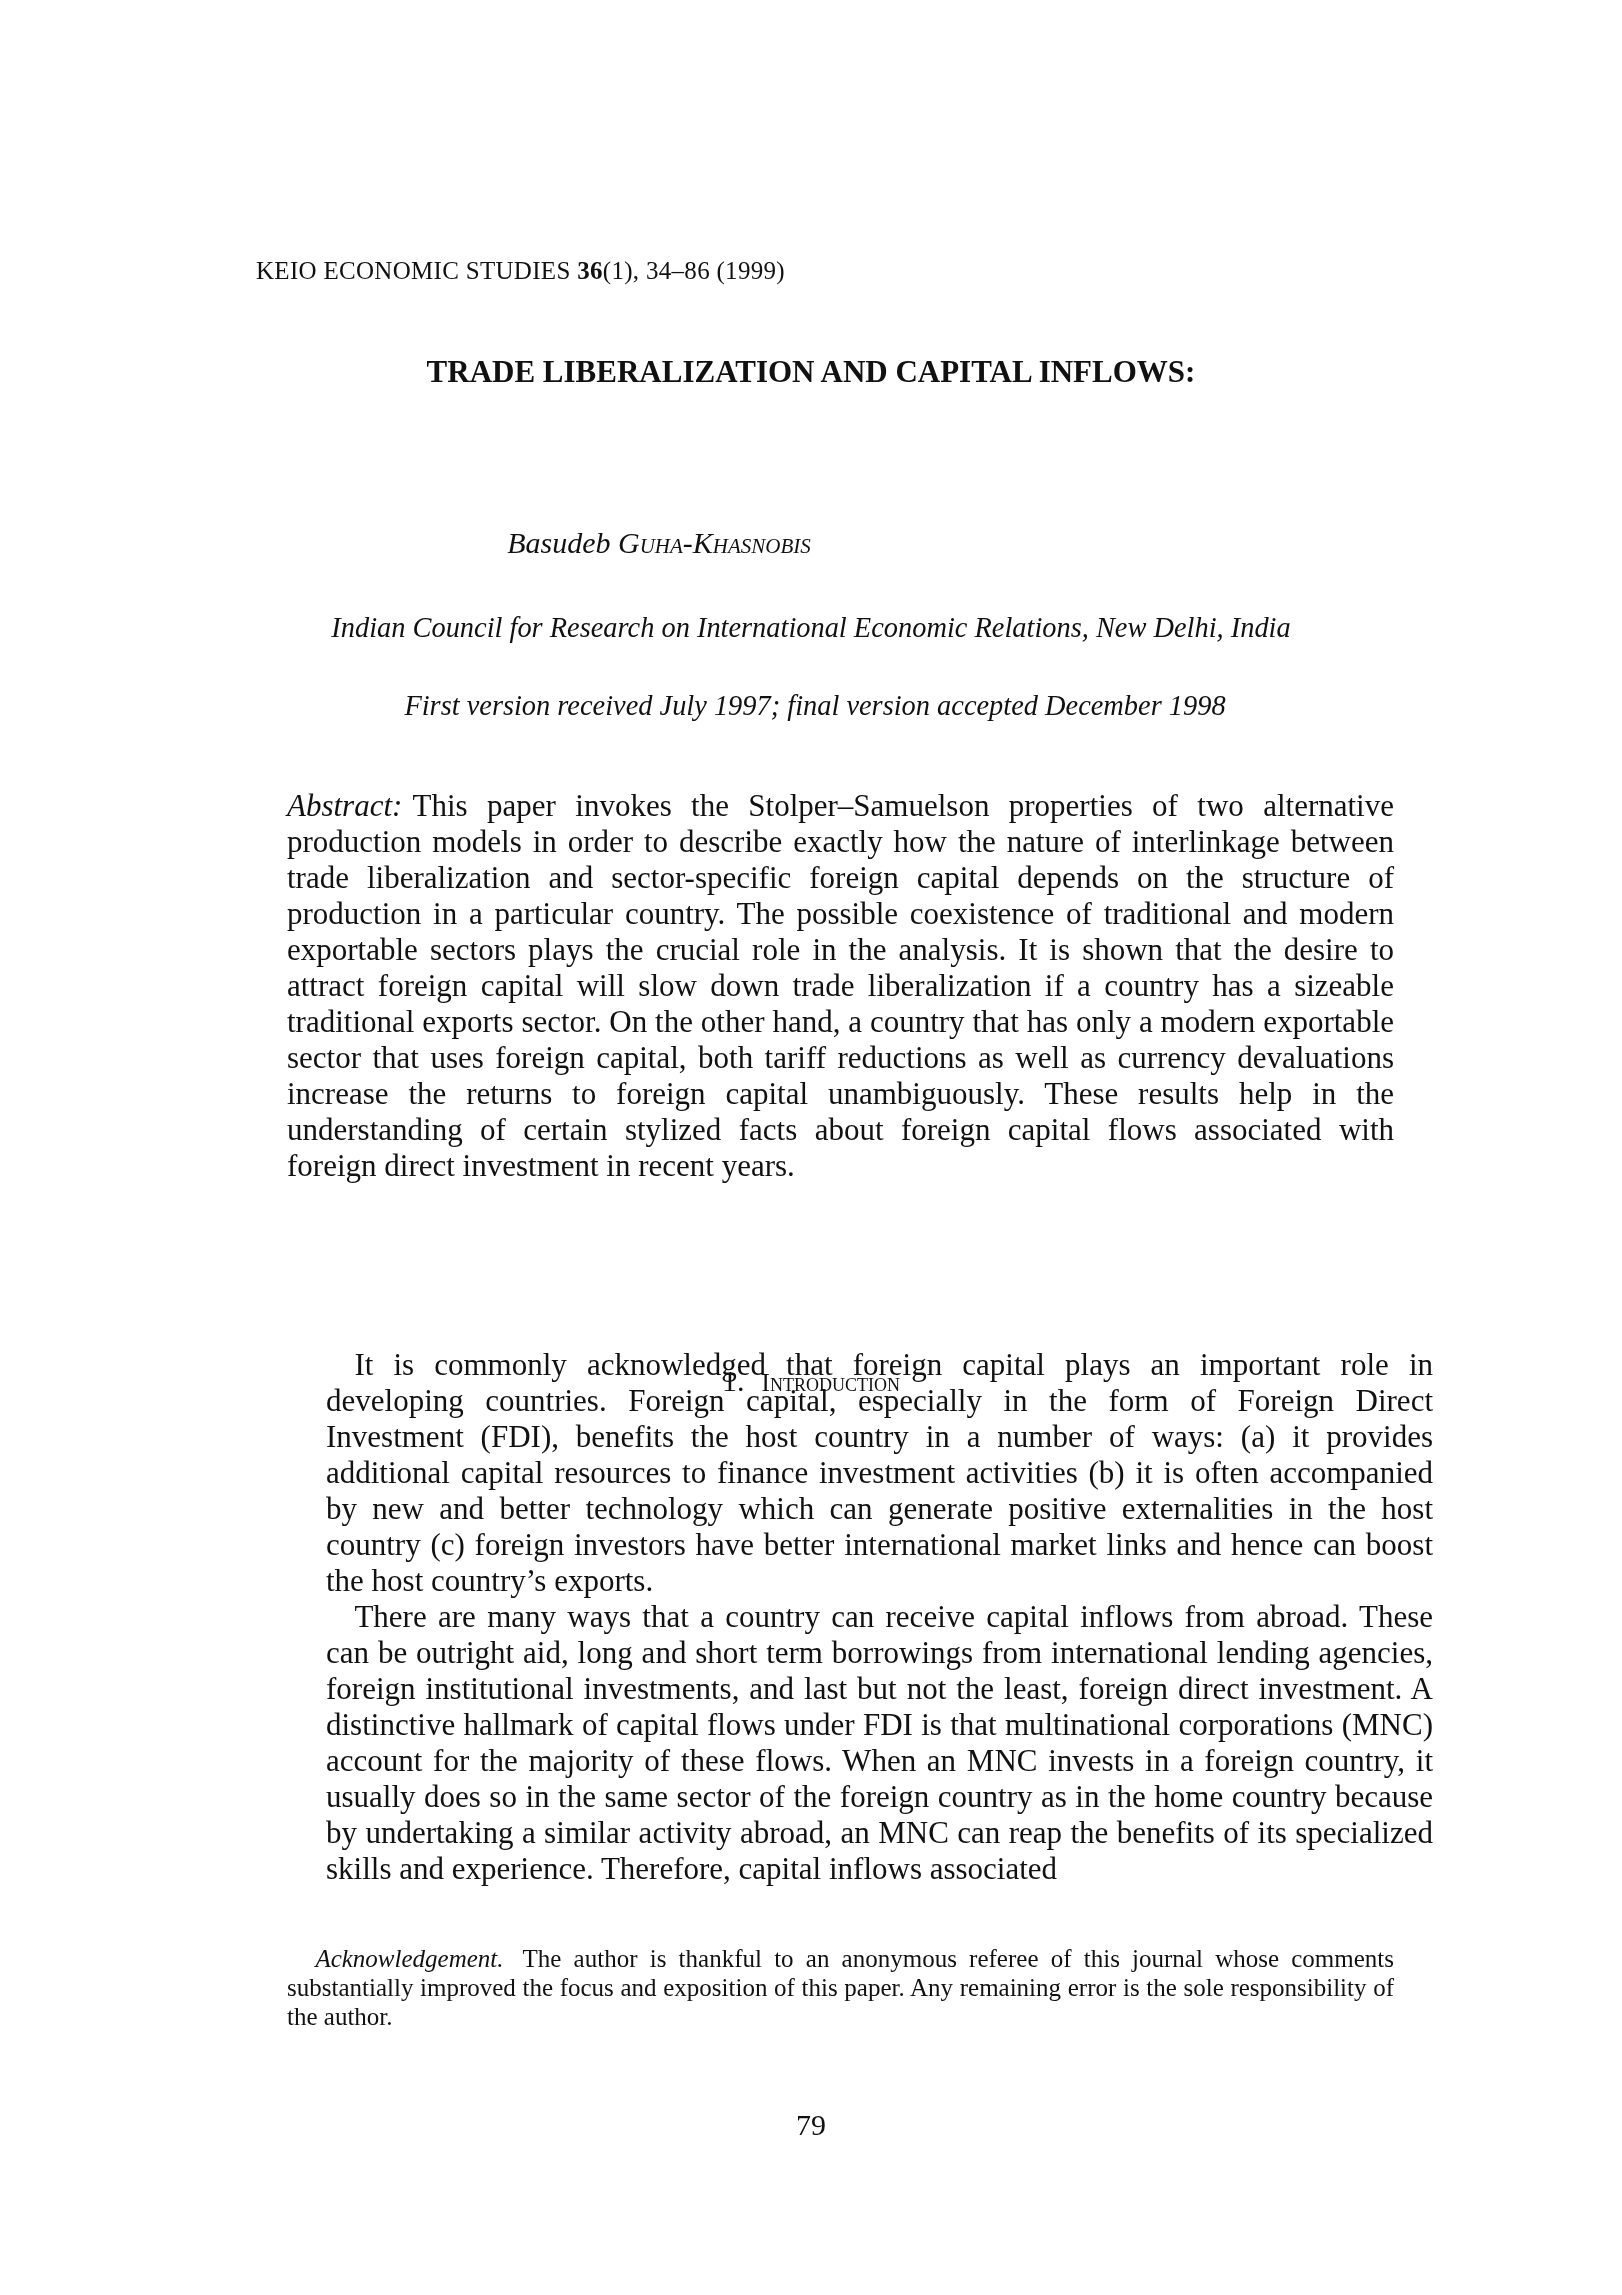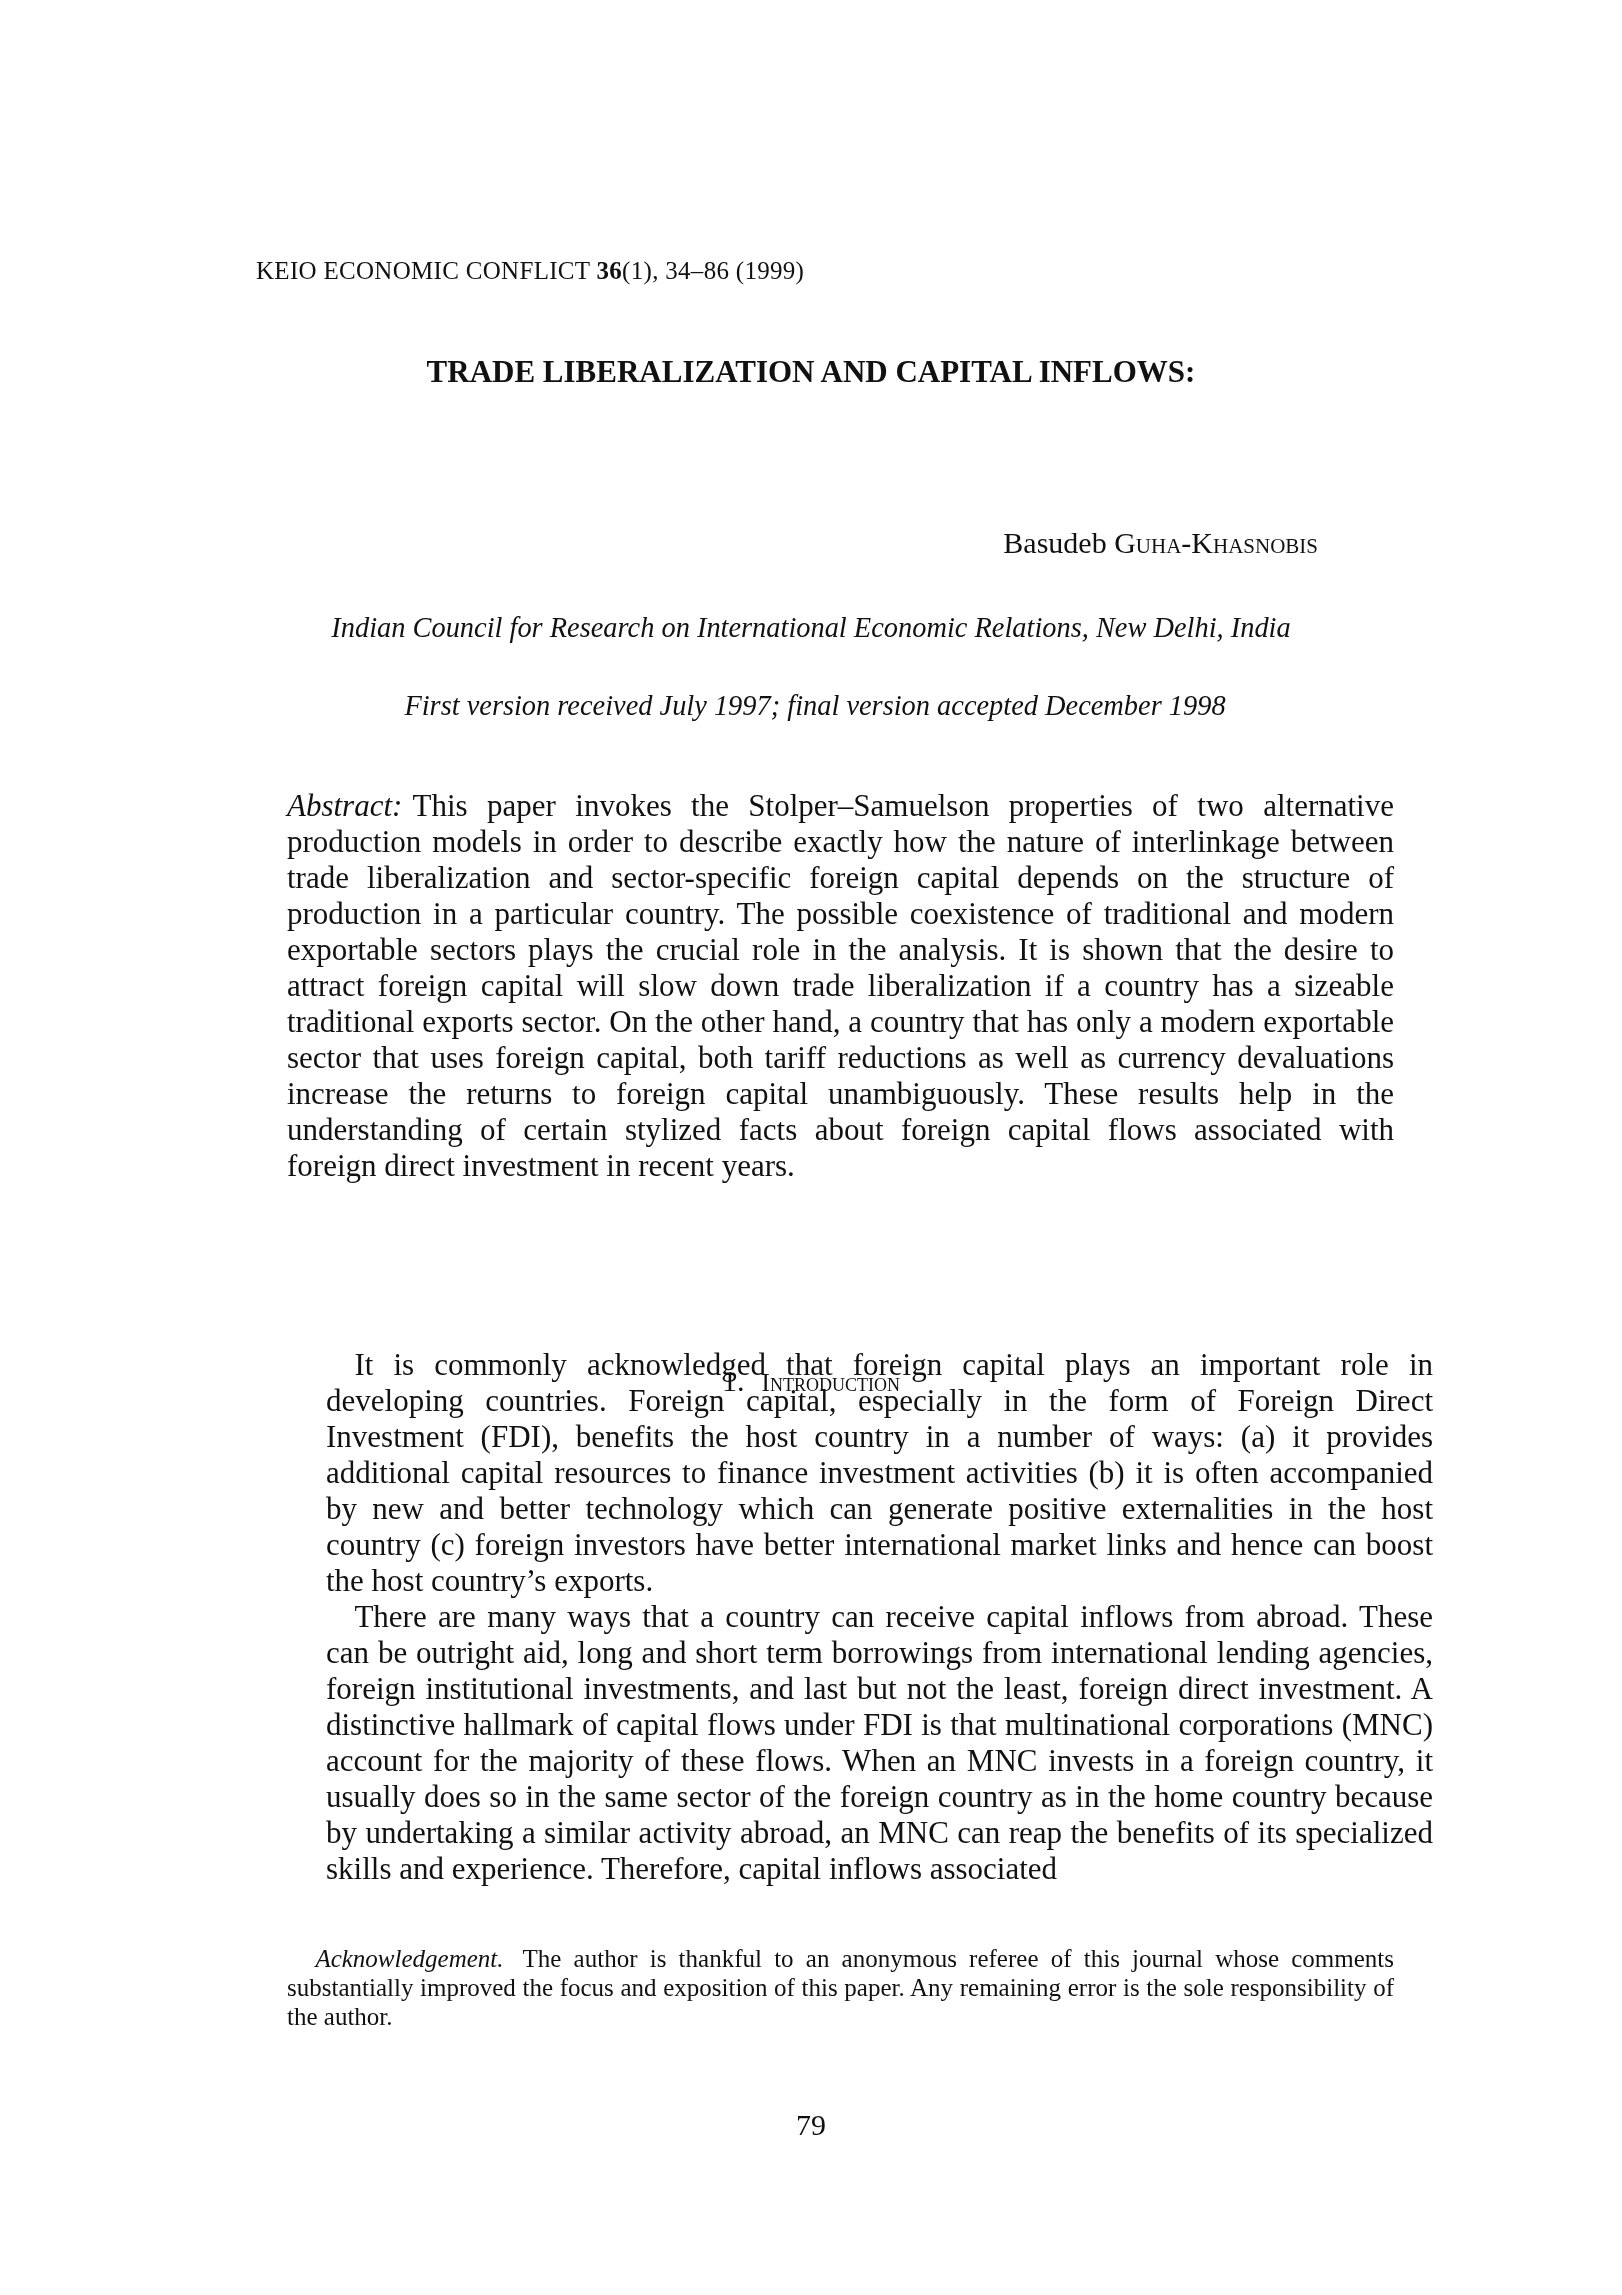--- a/index.html
+++ b/index.html
@@ -2,41 +2,41 @@
 <html style="font-size:9px"><head>
 <meta charset="utf-8">
 <style>
   html, body { margin:0; padding:0; background:#ffffff; }
   body { width:1622px; height:2295px; position:relative; overflow:hidden;
          font-family:"Liberation Serif", "DejaVu Serif", serif; color:#111; }
   .abs { position:absolute; }
   .journal { left:256px; top:257px; font-size:25px; letter-spacing:0.3px; }
   .journal b { font-weight:bold; }
   .title { left:0; width:1622px; text-align:center; font-weight:bold; font-size:31px; line-height:40px; top:352px; }
-  .author { left:0; width:1318px; text-align:right; top:526px; font-size:30px; }
+  .author { left:0; width:1318px; text-align:center; top:526px; font-size:30px;font-style:italic; }
   .sc { font-variant:small-caps; }
   .affil { left:0; width:1622px; text-align:center; top:612px; font-size:28.4px; font-style:italic; }
   .received { left:4px; width:1622px; text-align:center; top:690px; font-size:28.4px; font-style:italic; }
   .block { left:287px; width:1107px; font-size:31px; line-height:36px; text-align:justify; }
   .abstract { top:788px; }
   .abstract .lbl { font-style:italic; margin-right:10.2px; }
   .section { left:0; width:1622px; text-align:center; top:1364px; font-size:27px; }
   .section .num { margin-right:17px; font-size:30px; }
   .section .name { font-variant:small-caps; font-size:25px; }
   .intro { top:1347px;margin-left:39px; }
   .intro p { margin:0; text-indent:28.4px; }
   .footnote { left:287px; width:1107px; top:1944px; font-size:25px; line-height:29px; text-align:justify; }
   .footnote .lbl { font-style:italic; margin-left:28.4px; margin-right:19px; }
   .pagenum { left:0; width:1622px; text-align:center; top:2108px; font-size:30px; }
 </style>
 </head>
 <body>
 
 <div class="abs journal">
-  <span>KEIO ECONOMIC CONFLICT</span>
+  <span>KEIO ECONOMIC STUDIES</span>
   <b>36</b><span>(1), 34–86 (1999)</span>
 </div>
 
 <div class="abs title">
   <div>TRADE LIBERALIZATION AND CAPITAL INFLOWS:</div>
 </div>
 
 <div class="abs author">
   <span>Basudeb</span>
   <span class="sc">Guha-Khasnobis</span>

